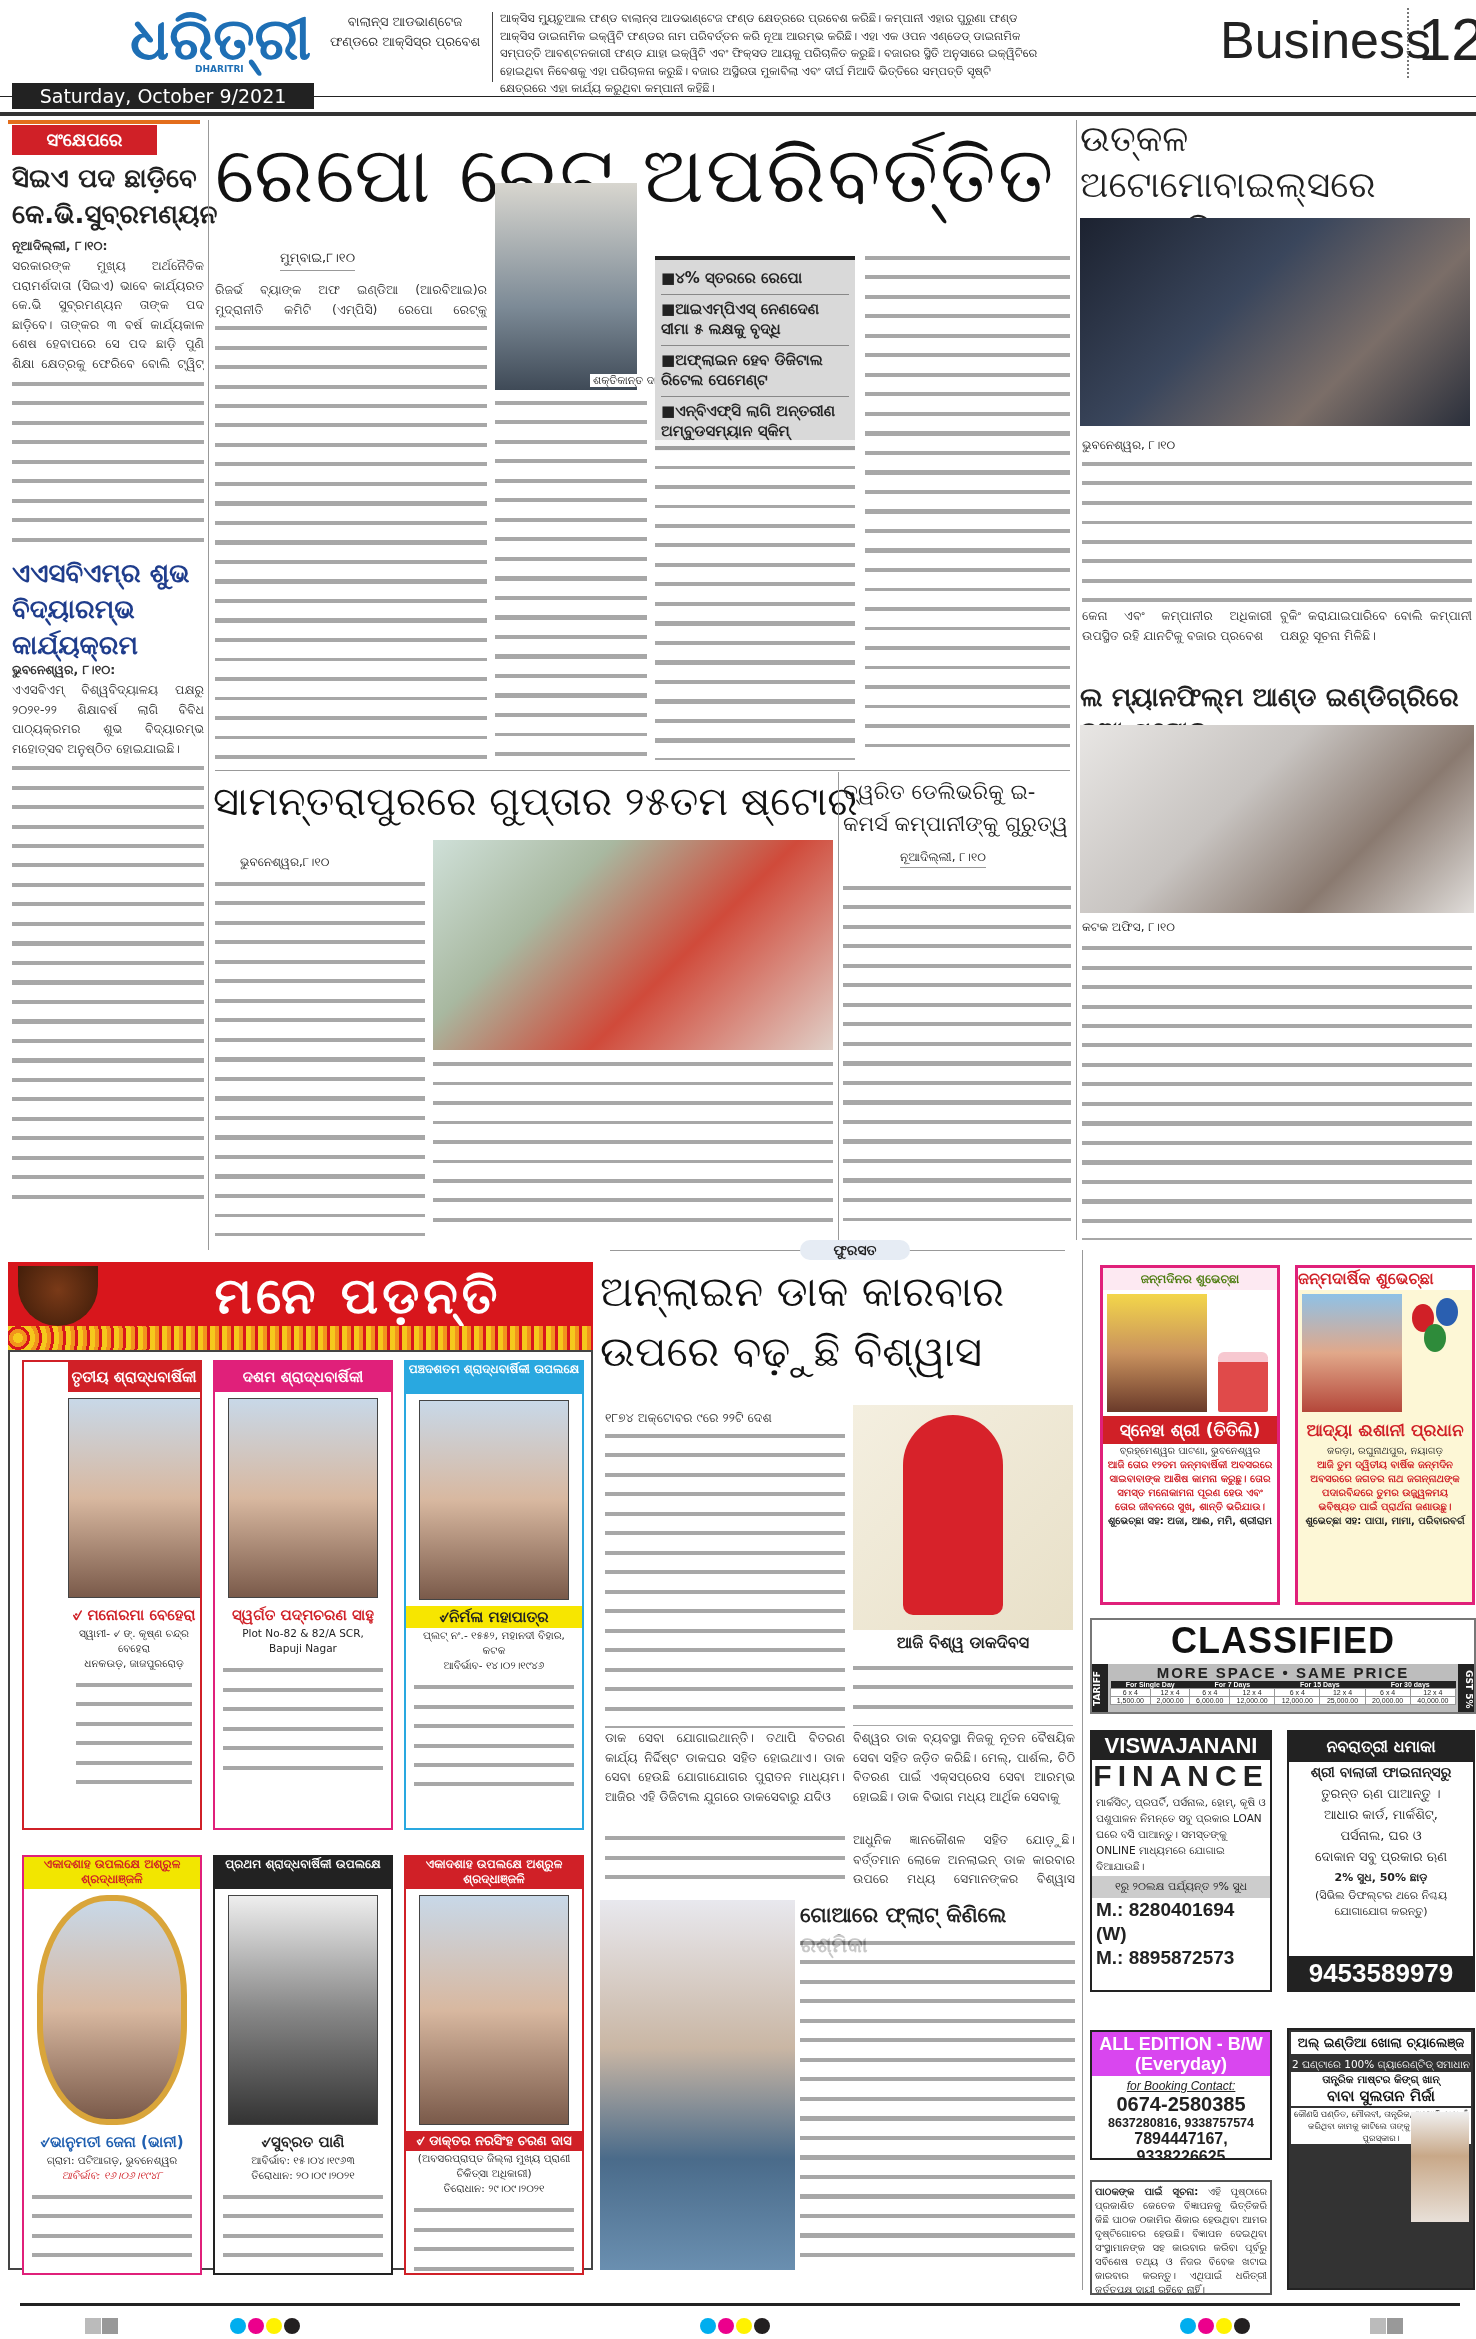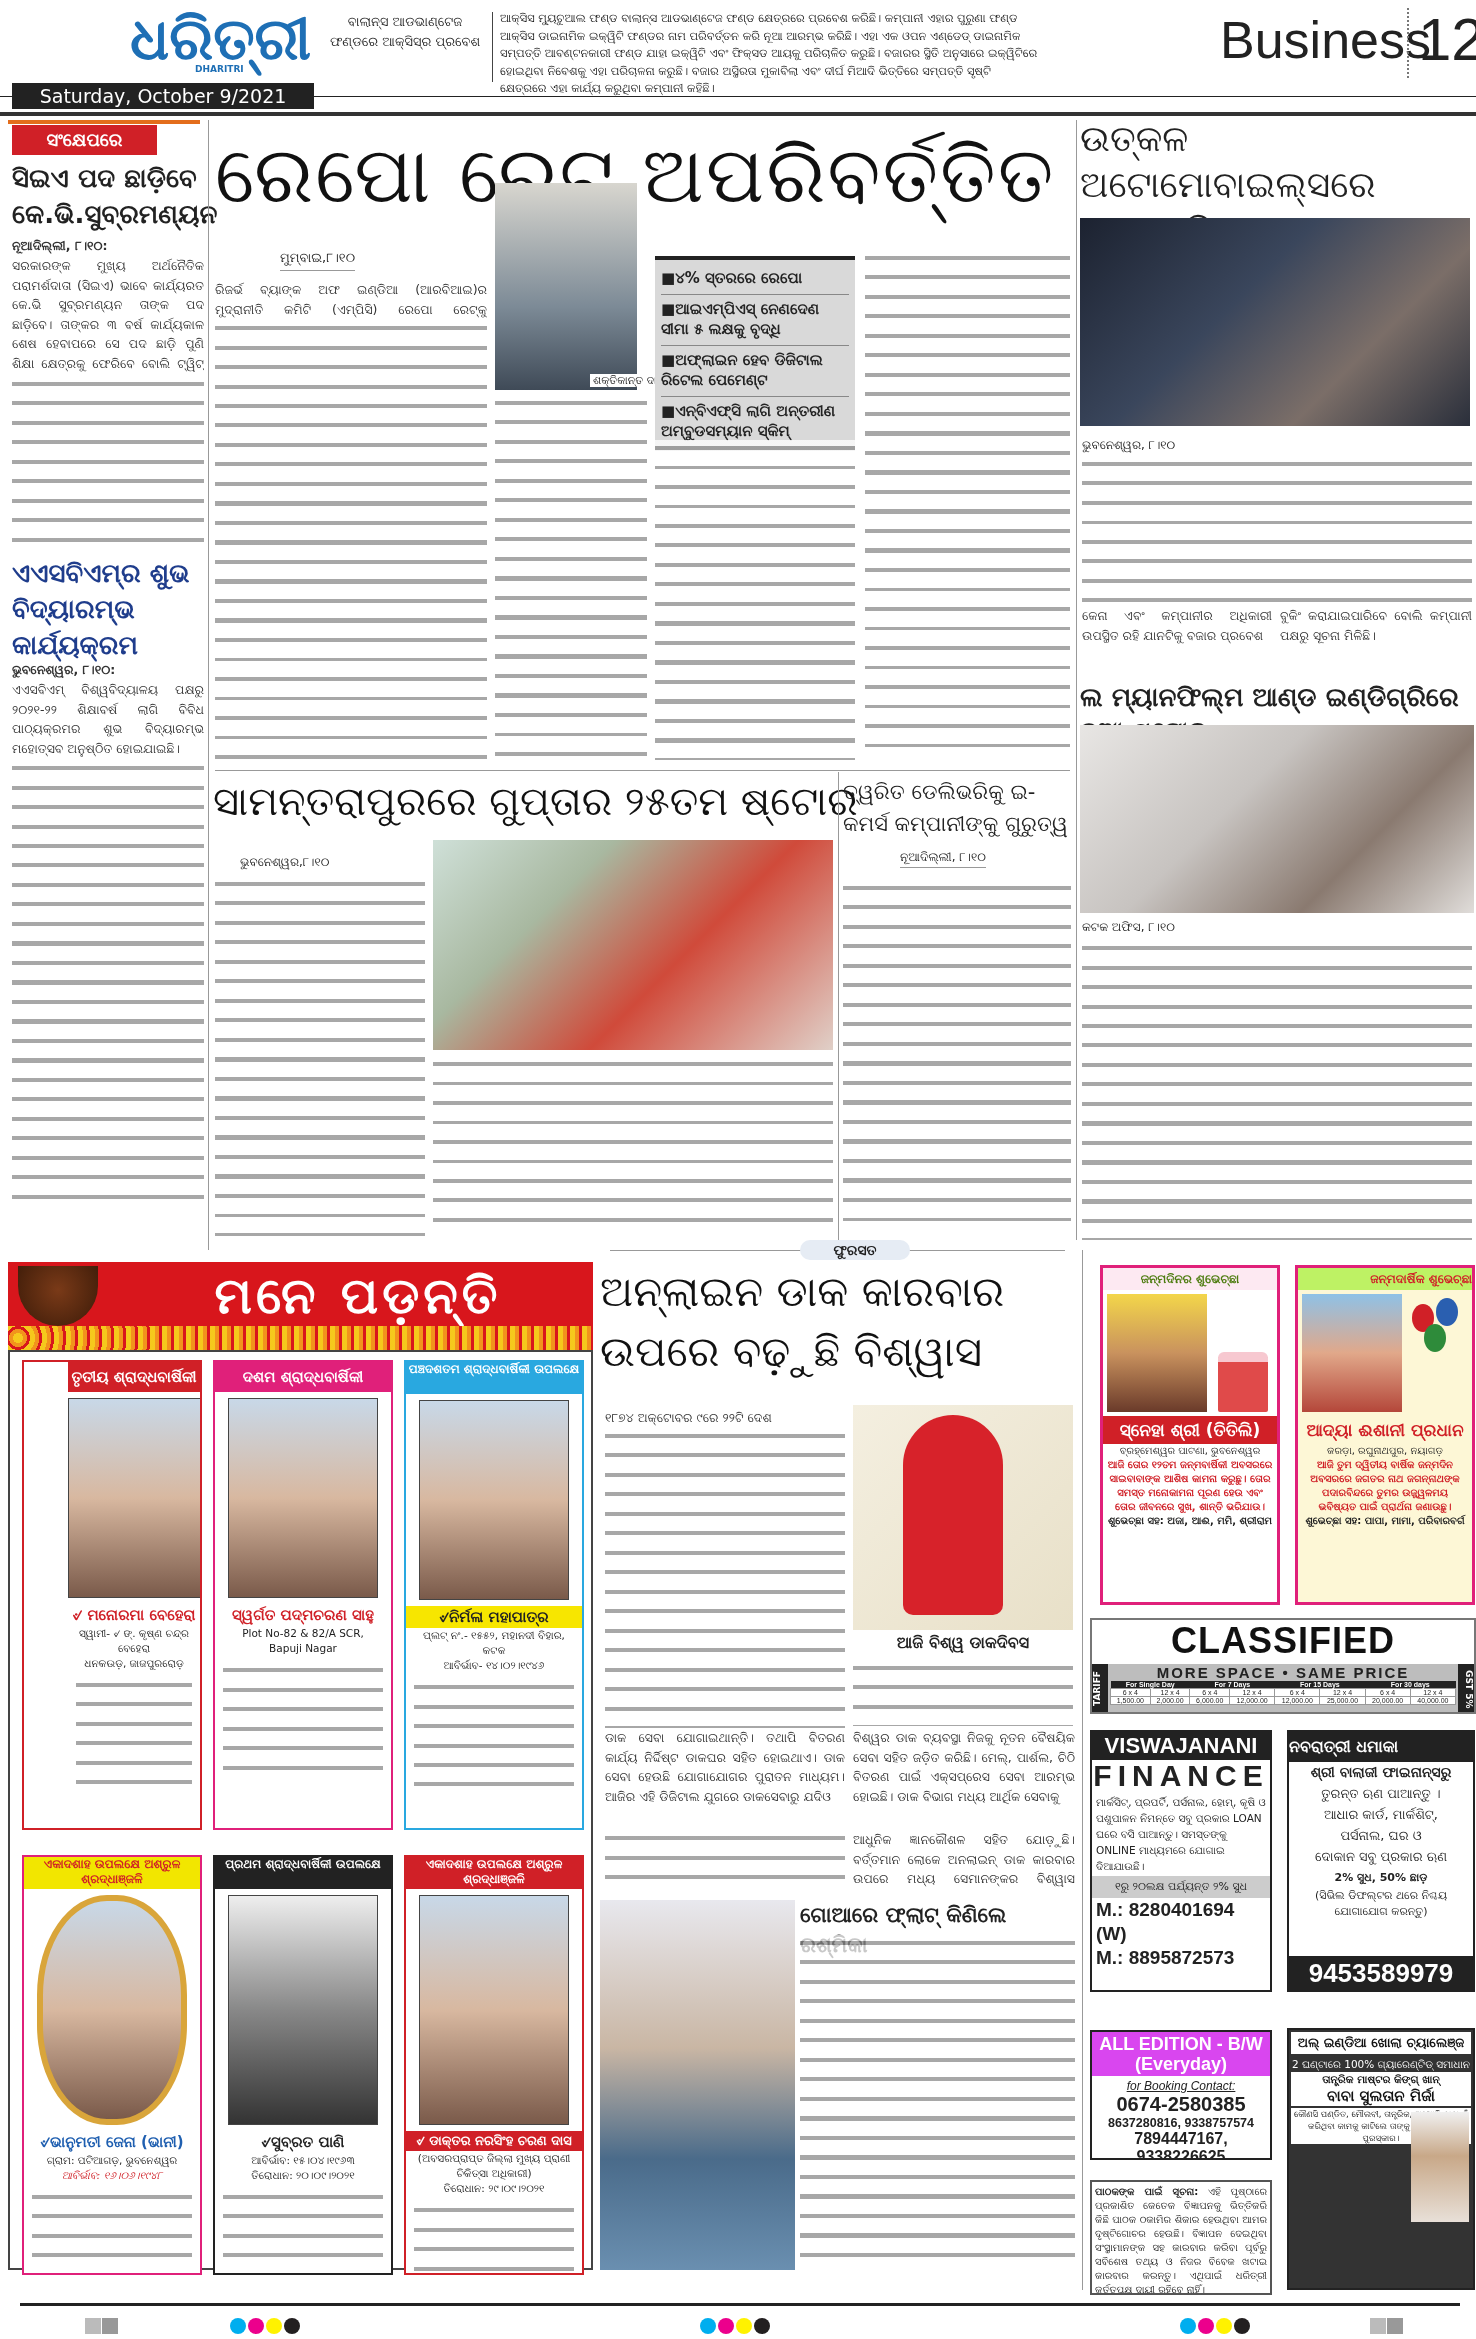--- a/index.html
+++ b/index.html
@@ -81,21 +81,21 @@
 #cl-table{width:346px;margin:0 auto;border-collapse:collapse;font-size:7px;font-family:"Liberation Sans",sans-serif}
 #cl-table th{background:#222;color:#fff;font-weight:bold;padding:0}
 #cl-table td{background:#fff;border:1px solid #999;text-align:center;padding:0}
 #viswa{left:1090px;top:1730px;width:182px;height:262px;border:2px solid #222}
 #viswa-t1{background:#222;color:#fff;font-family:"Liberation Sans",sans-serif;font-weight:bold;font-size:22px;text-align:center;line-height:28px}
 #viswa-t2{font-family:"Liberation Sans",sans-serif;font-weight:bold;font-size:30px;text-align:center;line-height:32px;letter-spacing:6px}
 #viswa-body{font-size:10.5px;line-height:16px;padding:2px 4px}
 #viswa-hl{background:#ccc;font-size:11px;text-align:center;line-height:22px}
 .ph{font-family:"Liberation Sans",sans-serif;font-weight:bold;font-size:19px;line-height:24px;padding-left:4px}
 #navratri{left:1287px;top:1730px;width:188px;height:262px;border:2px solid #222}
-#nav-title{background:#222;color:#fff;font-size:16px;font-weight:bold;text-align:left;line-height:30px}
+#nav-title{background:#222;color:#fff;font-size:16px;font-weight:bold;text-align:center;line-height:30px}
 .nav-line{text-align:center;font-size:13px;line-height:21px}
 #nav-phone{background:#222;color:#fff;font-family:"Liberation Sans",sans-serif;font-weight:bold;font-size:26px;text-align:center;line-height:34px;position:absolute;bottom:0;left:0;width:100%}
 #alledition{left:1090px;top:2030px;width:182px;height:130px;border:2px solid #222}
 #ae-head{background:#d946ef;color:#fff;font-family:"Liberation Sans",sans-serif;font-weight:bold;font-size:18px;text-align:center;line-height:20px;padding:2px 0}
 .ae-line{font-family:"Liberation Sans",sans-serif;text-align:center}
 #reader-note{left:1090px;top:2180px;width:182px;height:115px;border:2px solid #555;padding:3px;font-size:10px;line-height:14px;text-align:justify}
 #baba{left:1287px;top:2028px;width:188px;height:262px;border:2px solid #222;background:#333}
 .baba-w{background:#fff;color:#111;text-align:center;font-weight:bold}
 .baba-list{color:#fff;font-size:10.5px;line-height:15px;padding:2px 4px;width:120px}
 #bottom-rule{left:20px;top:2303px;width:1440px;height:3px;background:#222}
@@ -253,21 +253,21 @@
     <div style="width:60px;height:118px;display:flex;align-items:flex-end;justify-content:center">
         <div style="width:50px;height:60px;background:#e04a4a;border-radius:6px 6px 2px 2px;border-top:10px solid #f7c8d0"></div>
       </div>
   </div>
   <div class="bday-name">ସ୍ନେହା ଶ୍ରୀ (ତିତିଲି)</div>
   <div class="bday-txt">ବ୍ରହ୍ମେଶ୍ୱର ପାଟଣା, ଭୁବନେଶ୍ୱର</div>
   <div class="bday-txt" style="color:#d02027;font-weight:bold">ଆଜି ତୋର ୧୨ତମ ଜନ୍ମବାର୍ଷିକୀ ଅବସରରେ ସାଇବାବାଙ୍କ ଆଶିଷ କାମନା କରୁଛୁ। ତୋର ସମସ୍ତ ମନୋକାମନା ପୂରଣ ହେଉ ଏବଂ ତୋର ଜୀବନରେ ସୁଖ, ଶାନ୍ତି ଭରିଯାଉ।</div>
   <div class="bday-txt" style="font-weight:bold">ଶୁଭେଚ୍ଛା ସହ: ଅଜା, ଆଈ, ମମି, ଶ୍ରୀରାମ</div>
 </div>
 <div class="ad-box bday" style="left:1295px;top:1265px;width:180px;height:340px;background:#fdf7d6">
-  <div style="height:22px;background:#bef264;color:#d02027;font-weight:bold;font-size:12px;text-align:right;line-height:22px">ଜନ୍ମଦାର୍ଷିକ ଶୁଭେଚ୍ଛା</div>
+  <div style="height:22px;background:#ffffff;color:#d02027;font-weight:bold;font-size:16px;text-align:left;line-height:22px">ଜନ୍ମଦାର୍ଷିକ ଶୁଭେଚ୍ଛା</div>
   <div style="display:flex;gap:6px;padding:4px">
     <div class="photo" style="width:100px;height:118px;background:linear-gradient(#8fc1e6,#e1a88a 50%,#b4473a)"></div>
     <div style="width:60px;height:118px;position:relative">
       <div style="position:absolute;left:4px;top:10px;width:22px;height:28px;border-radius:50%;background:#d02027"></div>
       <div style="position:absolute;left:28px;top:4px;width:22px;height:28px;border-radius:50%;background:#2a5fb0"></div>
       <div style="position:absolute;left:16px;top:30px;width:22px;height:28px;border-radius:50%;background:#2e8b3a"></div>
     </div>
   </div>
   <div class="bday-name" style="background:none;color:#d02027">ଆଦ୍ୟା ଈଶାନୀ ପ୍ରଧାନ</div>
   <div class="bday-txt">କରଡ଼ା, ରଘୁନାଥପୁର, ନୟାଗଡ଼</div>

